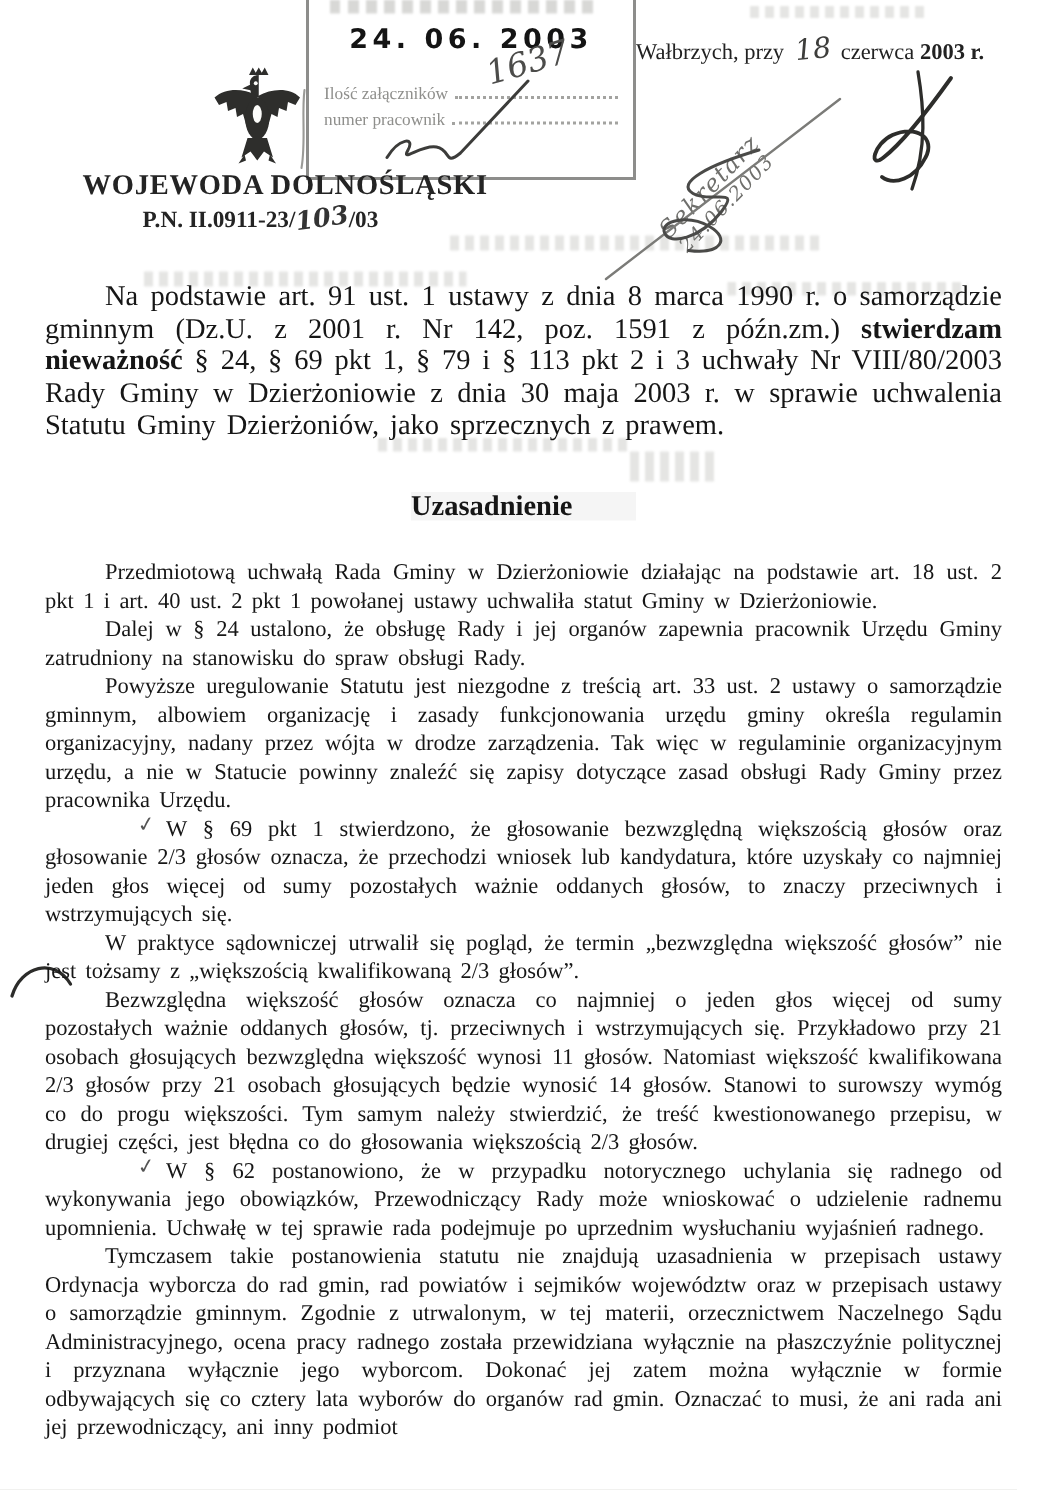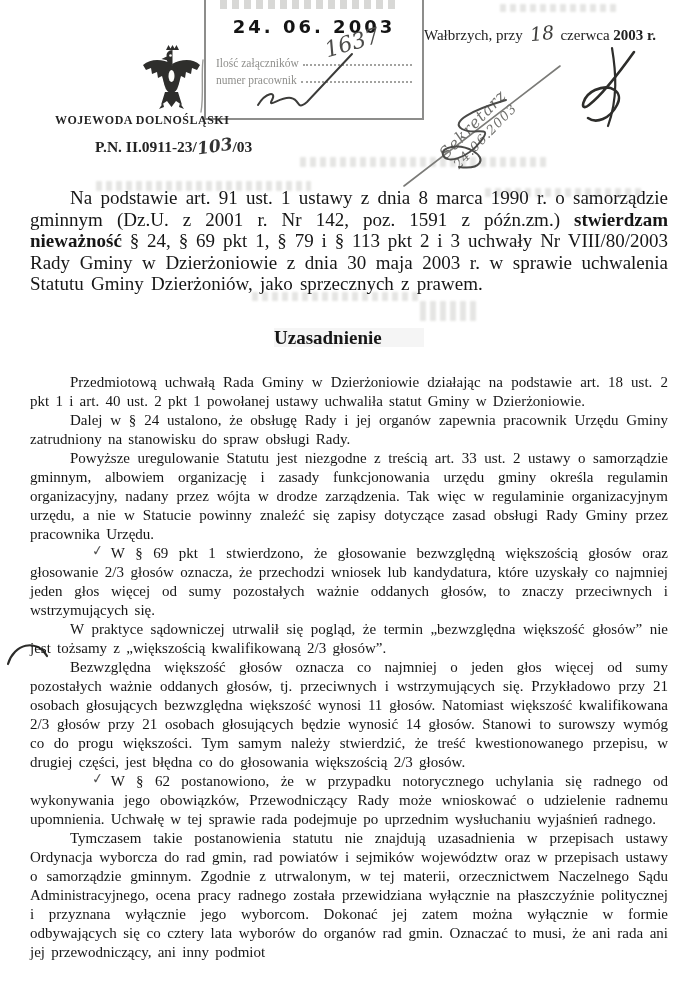--- a/index.html
+++ b/index.html
@@ -38,21 +38,21 @@
     font-family:"DejaVu Serif", serif;font-style:italic;
     font-size:22px;color:#4c4c4a;transform:rotate(-16deg);
   }
 
   
   .eagle{position:absolute;left:141px;top:43px;}
 
   
   .sender-name{
     position:absolute;left:55px;top:113px;
-    font-weight:700;font-size:12px;letter-spacing:.5px;color:#242424;
+    font-weight:700;font-size:19px;letter-spacing:.5px;color:#242424;
   }
   .sender-ref{
     position:absolute;left:95px;top:136px;
     font-weight:700;font-size:15.5px;color:#242424;
   }
   .sender-ref .hand{
     font-family:"DejaVu Serif", serif;font-style:italic;font-weight:700;
     font-size:17px;color:#333;display:inline-block;transform:rotate(-8deg);
   }
 

